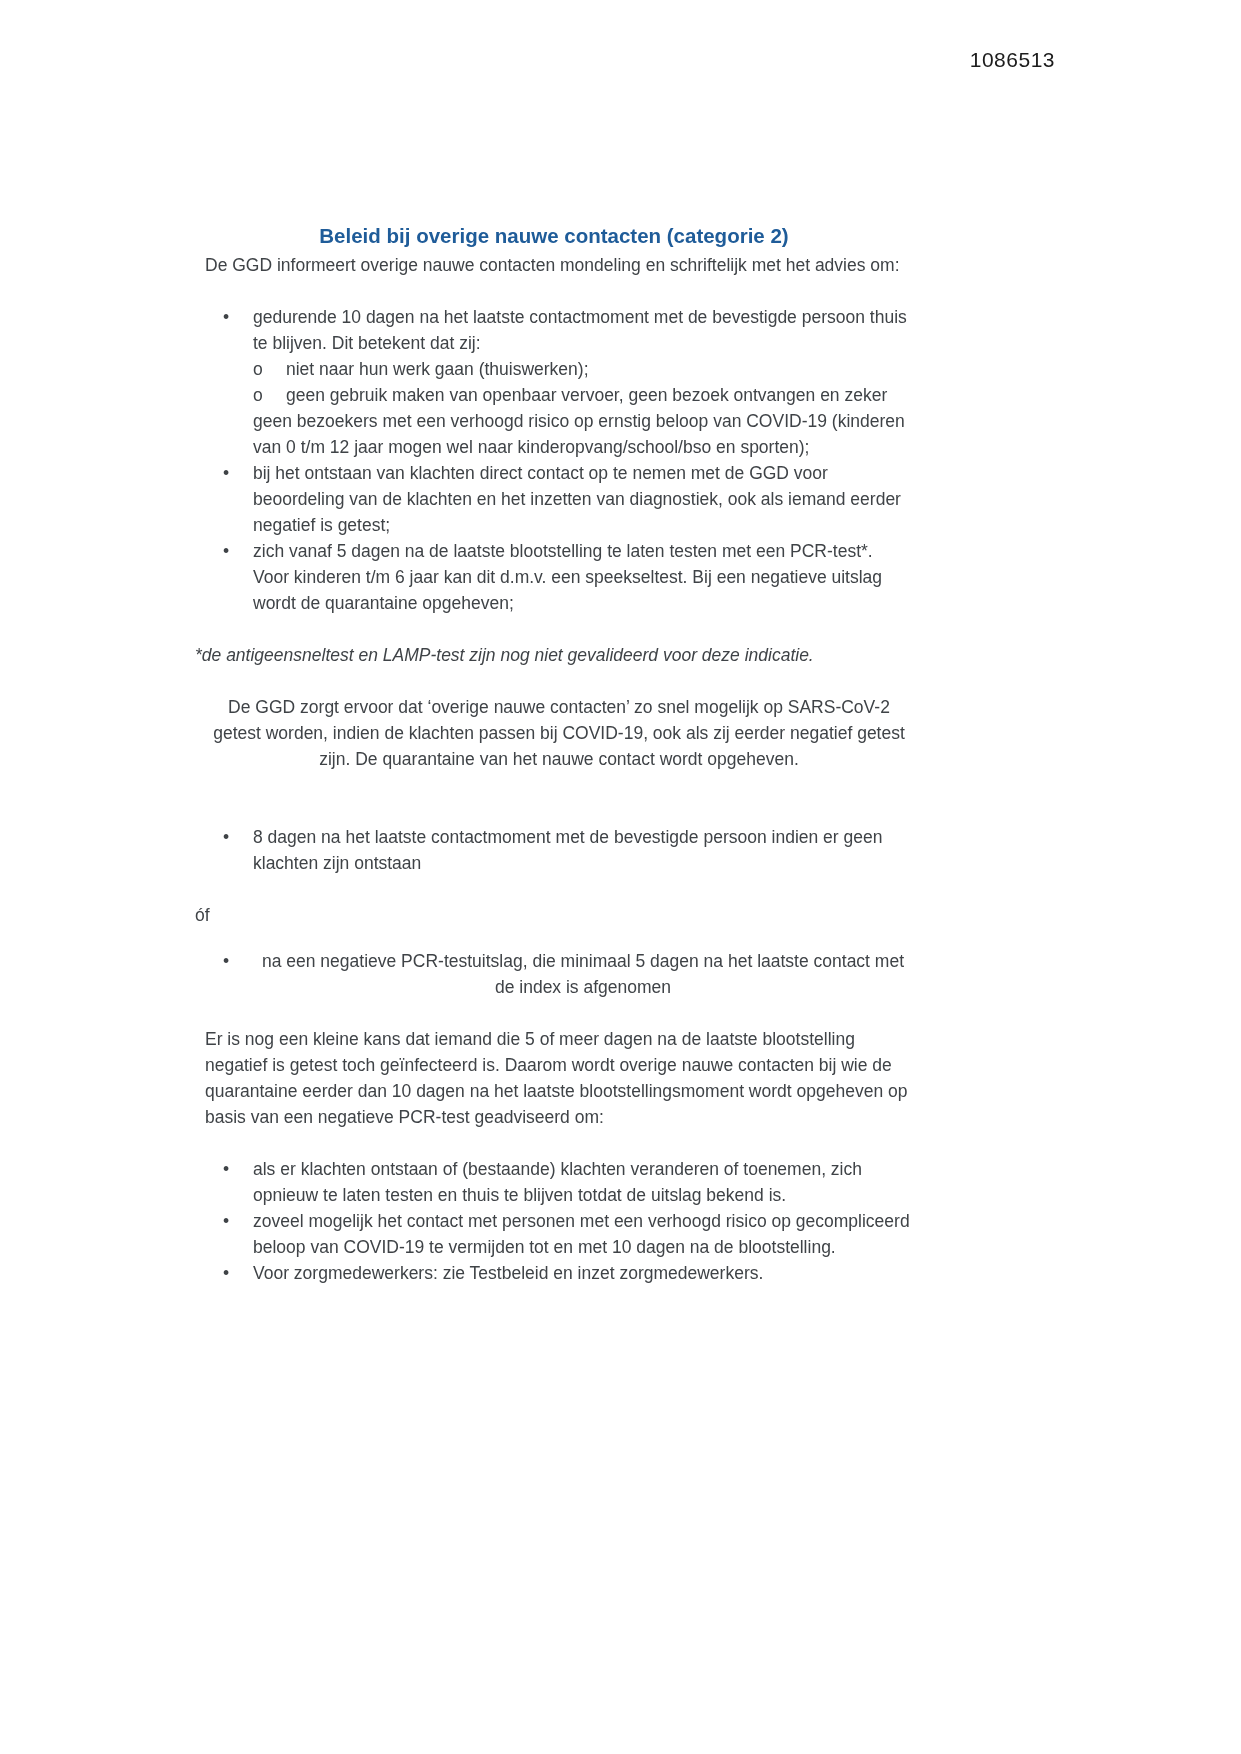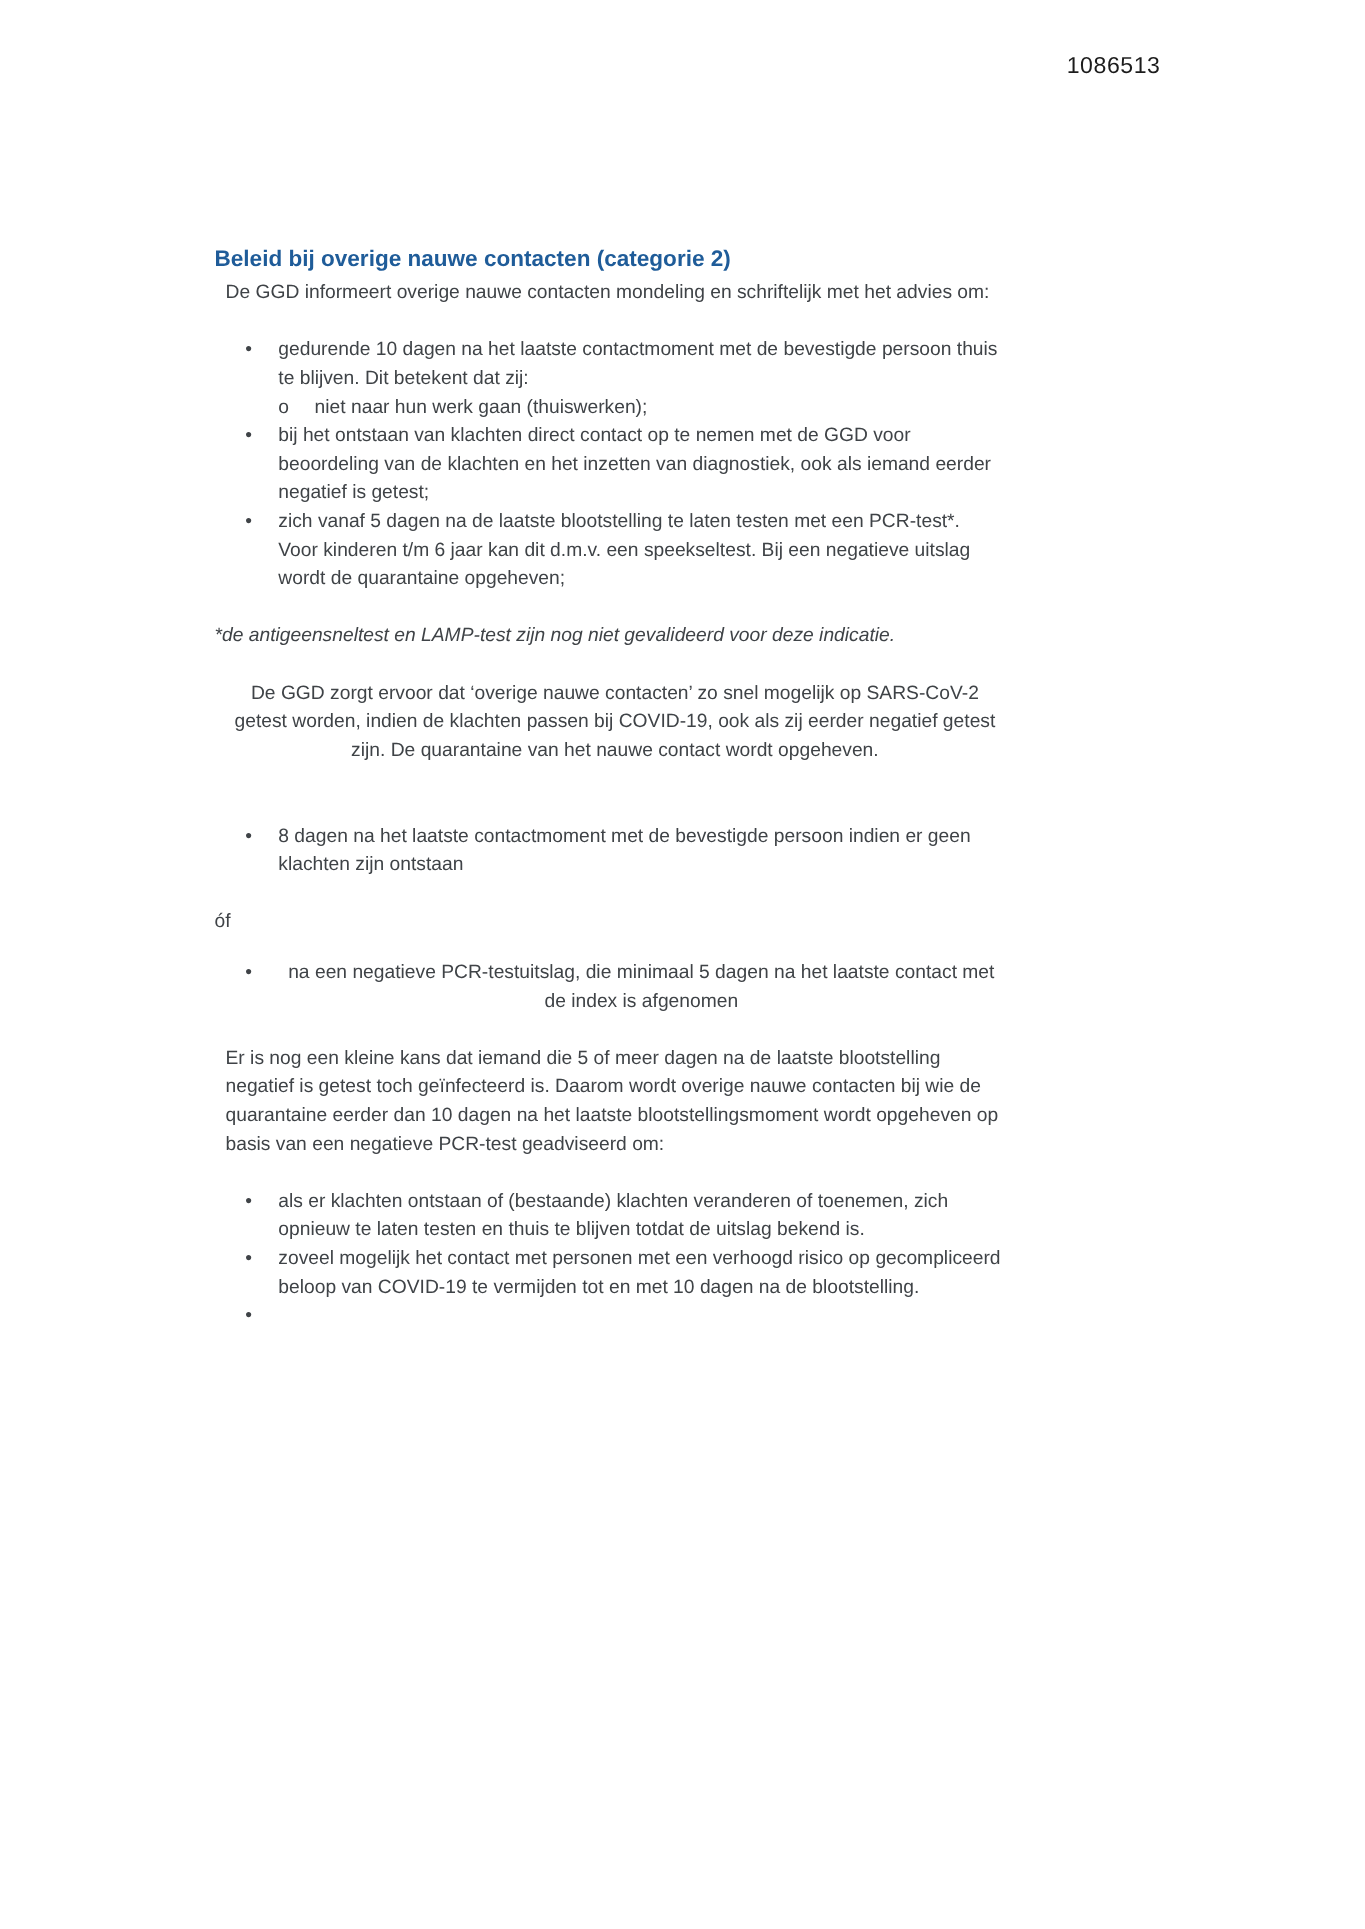--- a/index.html
+++ b/index.html
@@ -30,20 +30,21 @@
     width: 718px;
     font-size: 17.5px;
     line-height: 26px;
   }
   h1.heading {
     font-size: 20.5px;
     line-height: 27px;
     font-weight: bold;
     color: #1f5c99;
     margin: 0 0 3px 0;
+    text-align: center;
   }
   p {
     margin: 0 0 26px 10px;
   }
   p.tight {
     margin-bottom: 26px;
   }
   .footnote {
     font-style: italic;
     margin: 0 0 26px 0;
@@ -85,20 +86,21 @@
 
     <h1 class="heading">Beleid bij overige nauwe contacten (categorie 2)</h1>
 
     <p class="tight">De GGD informeert overige nauwe contacten mondeling en schriftelijk met het advies om:</p>
 
     <ul class="bullets">
       <li>
         <span class="marker">•</span>
         <span>gedurende 10 dagen na het laatste contactmoment met de bevestigde persoon thuis te blijven. Dit betekent dat zij:</span>
         <div class="sub-item"><span class="sub-o">o</span><span>niet naar hun werk gaan (thuiswerken);</span></div>
+        <div class="sub-item"><span class="sub-o">o</span><span>geen gebruik maken van openbaar vervoer, geen bezoek ontvangen en zeker geen bezoekers met een verhoogd risico op ernstig beloop van COVID-19 (kinderen van 0 t/m 12 jaar mogen wel naar kinderopvang/school/bso en sporten);</span></div>
       </li>
       <li>
         <span class="marker">•</span>
         <span>bij het ontstaan van klachten direct contact op te nemen met de GGD voor beoordeling van de klachten en het inzetten van diagnostiek, ook als iemand eerder negatief is getest;</span>
       </li>
       <li>
         <span class="marker">•</span>
         <span>zich vanaf 5 dagen na de laatste blootstelling te laten testen met een PCR-test*. Voor kinderen t/m 6 jaar kan dit d.m.v. een speekseltest. Bij een negatieve uitslag wordt de quarantaine opgeheven;</span>
       </li>
     </ul>
@@ -129,17 +131,18 @@
       <li>
         <span class="marker">•</span>
         <span>als er klachten ontstaan of (bestaande) klachten veranderen of toenemen, zich opnieuw te laten testen en thuis te blijven totdat de uitslag bekend is.</span>
       </li>
       <li>
         <span class="marker">•</span>
         <span>zoveel mogelijk het contact met personen met een verhoogd risico op gecompliceerd beloop van COVID-19 te vermijden tot en met 10 dagen na de blootstelling.</span>
       </li>
       <li>
         <span class="marker">•</span>
+        <span>Voor zorgmedewerkers: zie Testbeleid en inzet zorgmedewerkers.</span>
       </li>
     </ul>
 
   </div>
 </div>
 
 </body></html>

